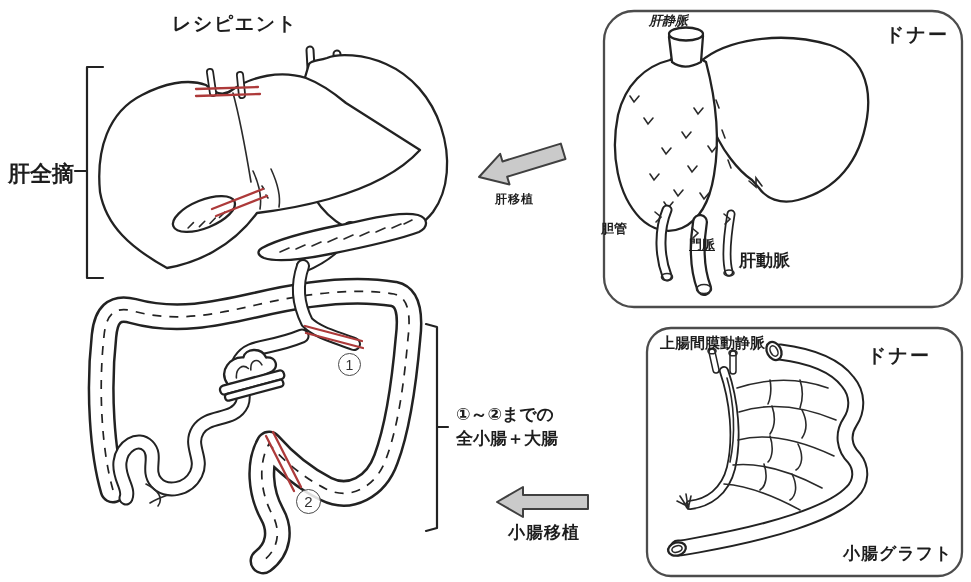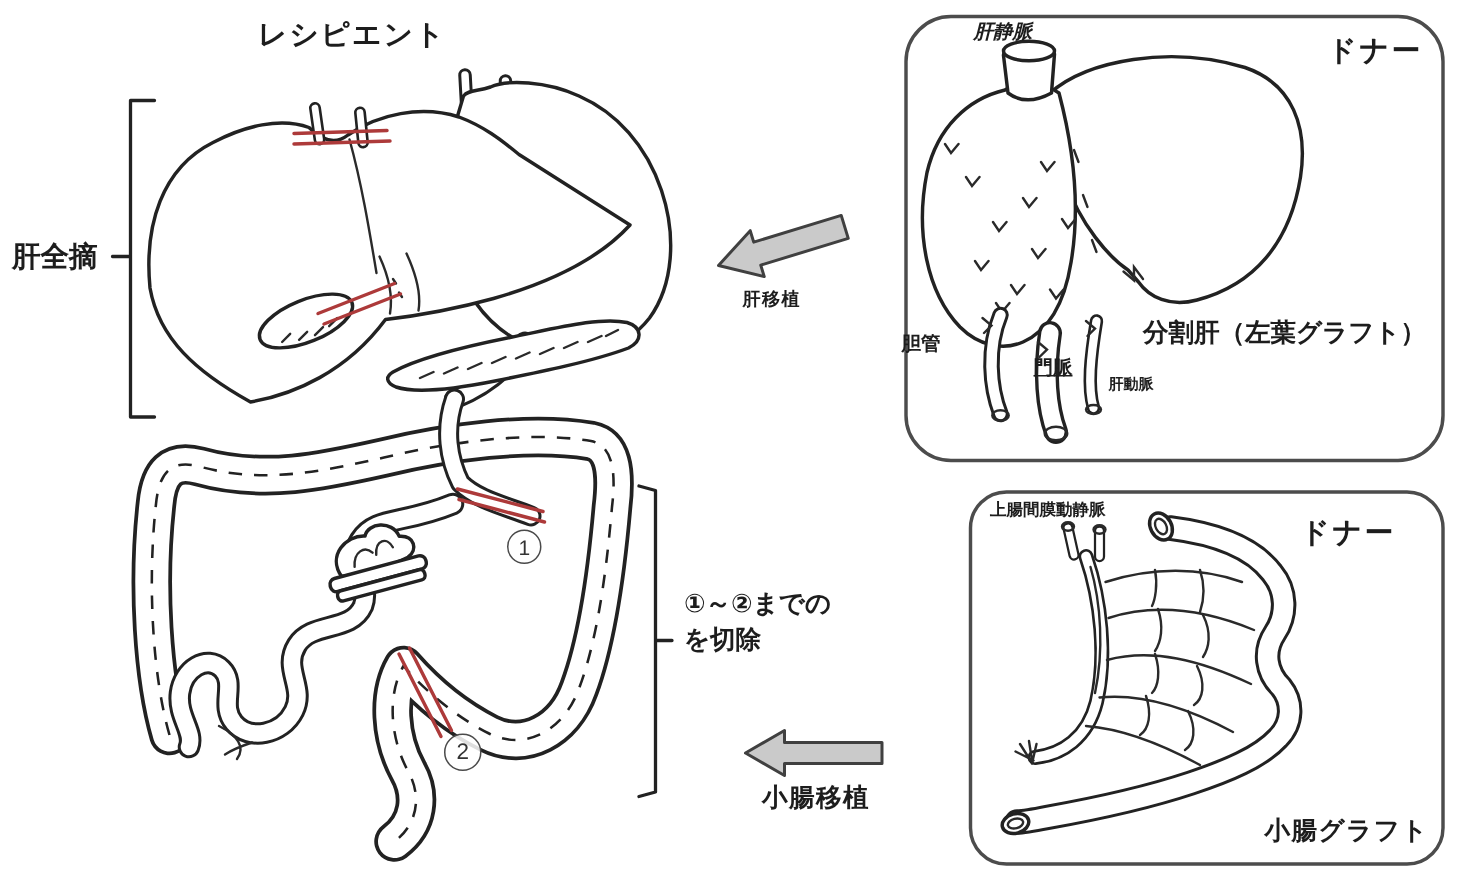--- a/index.html
+++ b/index.html
@@ -7,21 +7,21 @@
     position:relative;width:971px;height:582px;background:#ffffff;overflow:hidden;
     font-family:"Liberation Sans","DejaVu Sans",sans-serif;color:#1d1d1d;
   }
   #lineart{position:absolute;left:0;top:0;}
   .lbl{position:absolute;color:#1d1d1d;font-weight:700;white-space:nowrap;line-height:1.15;}
   .marker{
     position:absolute;border:1.6px solid #4a4a4a;border-radius:50%;
     display:flex;align-items:center;justify-content:center;
     color:#333;background:rgba(255,255,255,.85);font-weight:400;
   }
-  .note{font-weight:700;line-height:24px;font-size:17px;}
+  .note{font-weight:700;line-height:24px;font-size:17px;margin-top:12px;}
   
   .blob{fill:#fff;stroke:#222;stroke-width:2.3;stroke-linejoin:round;}
   .line{fill:none;stroke:#222;stroke-width:2.2;stroke-linecap:round;stroke-linejoin:round;}
   .thin{fill:none;stroke:#2a2a2a;stroke-width:1.6;stroke-linecap:round;}
   .red{fill:none;stroke:#ad3a3a;stroke-width:2.3;stroke-linecap:round;}
   .tubeD{fill:none;stroke:#222;stroke-linecap:round;stroke-linejoin:round;}
   .tubeW{fill:none;stroke:#fff;stroke-linecap:round;stroke-linejoin:round;}
   .box{fill:none;stroke:#4c4c4c;stroke-width:2.3;}
   .arrow{fill:#cacaca;stroke:#404040;stroke-width:2;stroke-linejoin:round;}
 </style>
@@ -164,38 +164,37 @@
       <path class="thin" d="M727,378 C734,402 736,434 730,462"></path>
       <path class="thin" d="M680,496 l7,11 M686,494 l2,13 M691,496 l-3,13 M677,501 l12,6"></path>
 
       <path class="thin" d="M737,388 C768,378 800,378 828,388 M739,412 C770,402 802,406 836,420 M738,440 C768,432 800,440 834,456 M733,465 C762,462 792,472 822,488 M724,484 C750,486 778,498 800,510"></path>
       <path class="thin" d="M770,380 C772,390 770,400 768,404 M800,380 C804,392 802,402 800,408 M772,406 C776,418 774,428 770,434 M802,410 C808,422 806,432 802,438 M770,436 C774,448 772,458 768,462 M798,444 C804,456 802,466 796,470 M764,464 C768,476 766,486 760,490 M792,474 C798,486 796,496 790,500"></path>
     </g>
   </svg>
 
   <div class="lbl" style="left:172px;top:13px;font-size:19px;letter-spacing:1.5px;">レシピエント</div>
 
-  <div class="lbl" style="left:8px;top:161px;font-size:19px;">肝全摘</div>
+  <div class="lbl" style="left:8px;top:161px;font-size:22px;">肝全摘</div>
 
   <div class="lbl note" style="left:456px;top:391px;">
     <div>①～②までの</div>
-    <div>を切除</div>
+    <div>全小腸＋大腸</div>
   </div>
 
   <div class="lbl" style="left:495px;top:193px;font-size:12px;letter-spacing:1px;">肝移植</div>
 
   <div class="lbl" style="left:508px;top:524px;font-size:17px;letter-spacing:1px;font-family:Liberation Mono, monospace;">小腸移植</div>
 
   <div class="lbl" style="left:885px;top:24px;font-size:19px;letter-spacing:2px;">ドナー</div>
   <div class="lbl" style="left:649px;top:14px;font-size:13px;font-style:italic;">肝静脈</div>
   <div class="lbl" style="left:601px;top:222px;font-size:13px;">胆管</div>
   <div class="lbl" style="left:689px;top:238px;font-size:13px;text-decoration:underline;">門脈</div>
-  <div class="lbl" style="left:739px;top:251px;font-size:10px;">肝動脈</div>
-  <div class="lbl" style="left:762px;top:212px;font-size:17px;">分割肝（左葉グラフト）</div>
+  <div class="lbl" style="left:739px;top:251px;font-size:17px;">肝動脈</div>
 
   <div class="lbl" style="left:867px;top:345px;font-size:19px;letter-spacing:2px;">ドナー</div>
-  <div class="lbl" style="left:660px;top:334px;font-size:11px;">上腸間膜動静脈</div>
+  <div class="lbl" style="left:660px;top:334px;font-size:15px;">上腸間膜動静脈</div>
   <div class="lbl" style="left:819px;top:544px;font-size:17px;letter-spacing:1px;margin-left:24px;">小腸グラフト</div>
 
   <div class="marker" style="left:338px;top:353px;width:21px;height:21px;font-size:14px;">1</div>
   <div class="marker" style="left:296px;top:489px;width:23px;height:23px;font-size:15px;">2</div>
 
 </div>
 
 </body></html>

